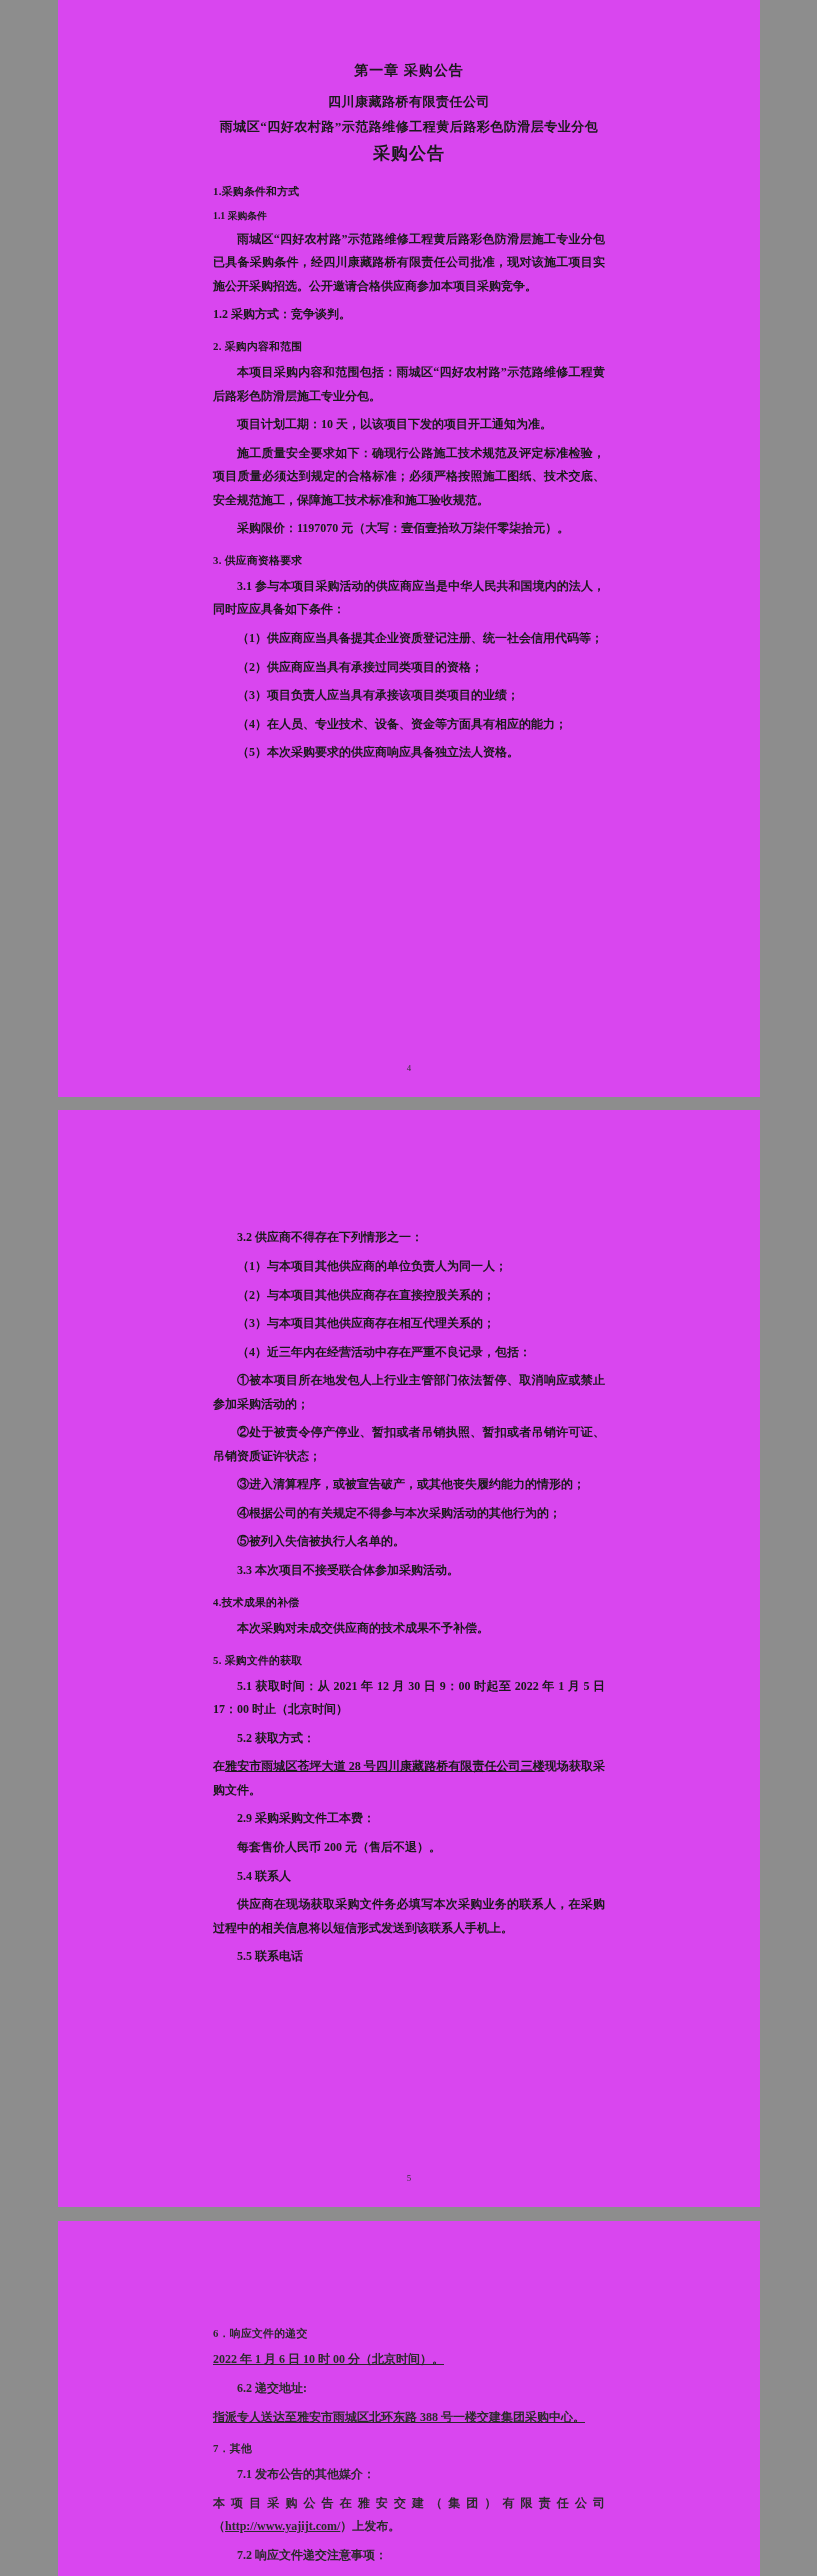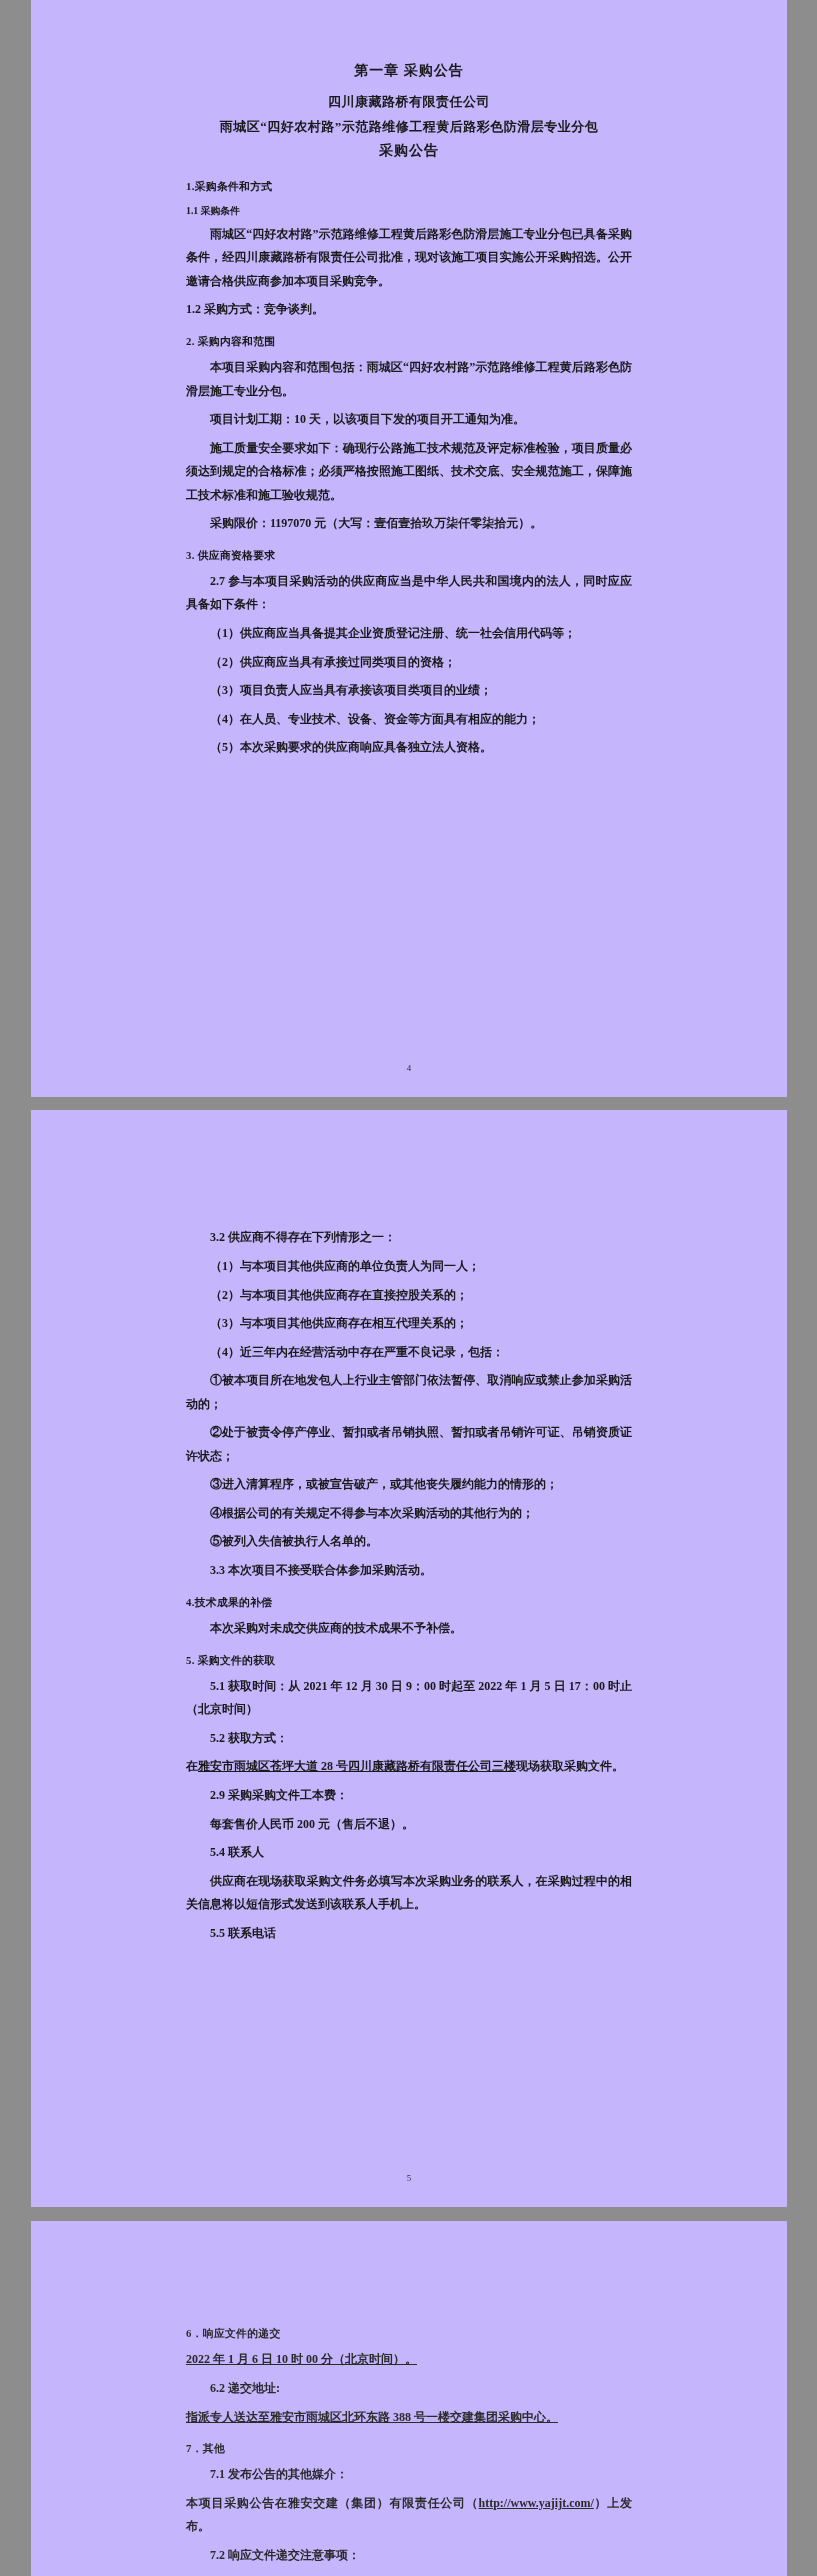--- a/index.html
+++ b/index.html
@@ -11,22 +11,22 @@
     width: 818px;
     font-family: "Liberation Serif", serif;
   }
   .page-wrap {
     width: 818px;
     display: flex;
     flex-direction: column;
     align-items: center;
   }
   .page {
-    background: #c4b5fd;
-    width: 756px;
+    background: #d946ef;
+    width: 702px;
     box-sizing: border-box;
     position: relative;
     color: #1a1a1a;
   }
   .page-gap {
     height: 13.4px;
     width: 818px;
     background: #8d8d8d;
   }
   .inner {
@@ -57,21 +57,21 @@
   }
   .proj-title {
     text-align: center;
     font-size: 13px;
     font-weight: bold;
     margin: 0 0 6.2px 0;
     letter-spacing: 0.5px;
   }
   .doc-title {
     text-align: center;
-    font-size: 14px;
+    font-size: 17px;
     font-weight: bold;
     margin: 0 0 20.6px 0;
     letter-spacing: 1px;
   }
 
   .h1 {
     font-size: 10.8px;
     font-weight: bold;
     margin: 13.4px 0 7.2px 0;
     letter-spacing: 0.3px;
@@ -127,21 +127,21 @@
       <p class="body">雨城区“四好农村路”示范路维修工程黄后路彩色防滑层施工专业分包已具备采购条件，经四川康藏路桥有限责任公司批准，现对该施工项目实施公开采购招选。公开邀请合格供应商参加本项目采购竞争。</p>
       <p class="body noindent">1.2 采购方式：竞争谈判。</p>
 
       <div class="h1">2. 采购内容和范围</div>
       <p class="body">本项目采购内容和范围包括：雨城区“四好农村路”示范路维修工程黄后路彩色防滑层施工专业分包。</p>
       <p class="body">项目计划工期：10 天，以该项目下发的项目开工通知为准。</p>
       <p class="body">施工质量安全要求如下：确现行公路施工技术规范及评定标准检验，项目质量必须达到规定的合格标准；必须严格按照施工图纸、技术交底、安全规范施工，保障施工技术标准和施工验收规范。</p>
       <p class="body">采购限价：1197070 元（大写：壹佰壹拾玖万柒仟零柒拾元）。</p>
 
       <div class="h1">3. 供应商资格要求</div>
-      <p class="body">2.7 参与本项目采购活动的供应商应当是中华人民共和国境内的法人，同时应应具备如下条件：</p>
+      <p class="body">3.1 参与本项目采购活动的供应商应当是中华人民共和国境内的法人，同时应应具备如下条件：</p>
       <p class="body">（1）供应商应当具备提其企业资质登记注册、统一社会信用代码等；</p>
       <p class="body">（2）供应商应当具有承接过同类项目的资格；</p>
       <p class="body">（3）项目负责人应当具有承接该项目类项目的业绩；</p>
       <p class="body">（4）在人员、专业技术、设备、资金等方面具有相应的能力；</p>
       <p class="body">（5）本次采购要求的供应商响应具备独立法人资格。</p>
 
       <div class="page-num">4</div>
     </div>
   </div>
 

